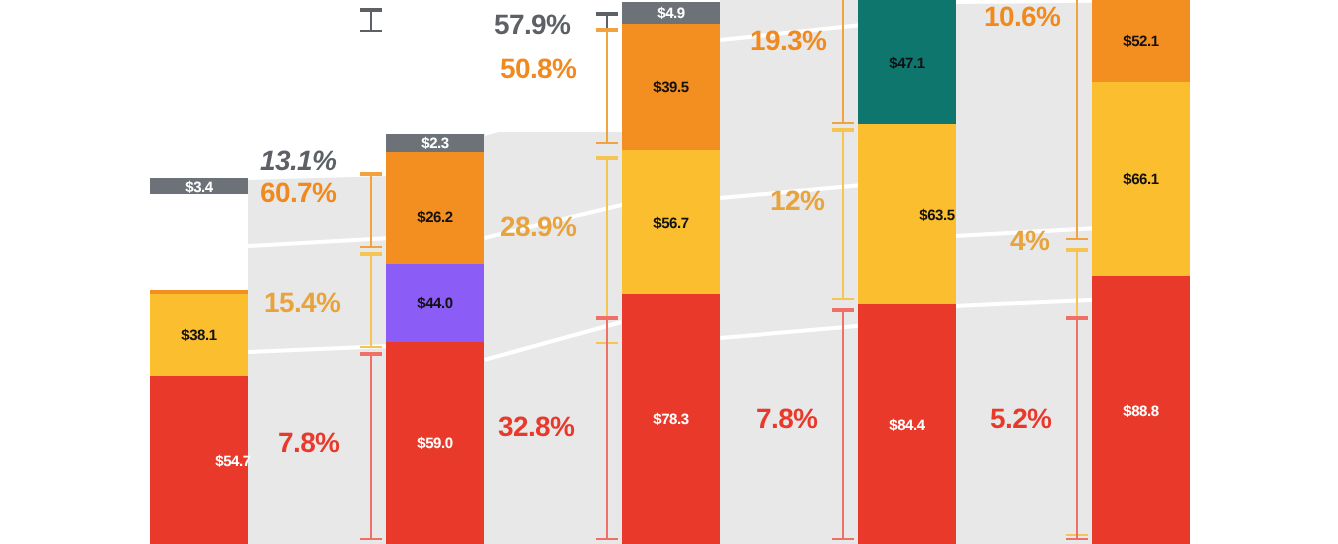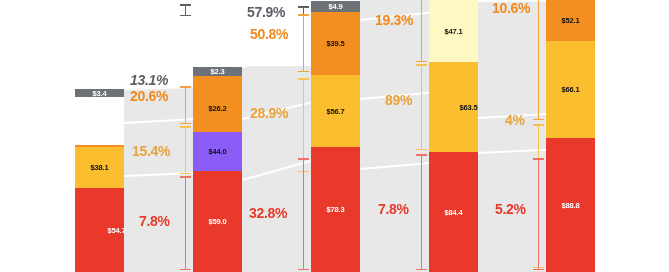--- a/index.html
+++ b/index.html
@@ -128,21 +128,21 @@
       </div>
       <div class="seg" style="left:311px;top:75px;width:49px;height:72px;background:#fbbe2e;">
         <span class="seg-label">$56.7</span>
       </div>
       <div class="seg" style="left:311px;top:147px;width:49px;height:125px;background:#e8392b;">
         <span class="seg-label onred">$78.3</span>
       </div>
     </div>
 
     <div>
-      <div class="seg" style="left:429px;top:0px;width:49px;height:62px;background:#fef9c3;text-align:center;">
+      <div class="seg" style="left:429px;top:0px;width:49px;height:62px;background:#0f766e;text-align:center;">
         <span class="seg-label">$47.1</span>
       </div>
       <div class="seg" style="left:429px;top:62px;width:49px;height:90px;background:#fbbe2e;padding-left:30px;">
         <span class="seg-label">$63.5</span>
       </div>
       <div class="seg" style="left:429px;top:152px;width:49px;height:120px;background:#e8392b;">
         <span class="seg-label onred">$84.4</span>
       </div>
     </div>
 
@@ -230,31 +230,31 @@
     <div class="brk" style="left:533px;top:158px;width:11px;height:112px;">
       <i class="cap t" style="background:#ef7066;"></i>
       <i class="stem" style="background:#ef7066;"></i>
       <i class="cap b" style="background:#ef7066;"></i>
     </div>
   </div>
 
   <div class="layer">
 
     <span class="growth g-gray" style="left:130px;top:72px;font-style:italic;">13.1%</span>
-    <span class="growth g-orange" style="left:130px;top:88px;">20.6%</span>
+    <span class="growth g-orange" style="left:130px;top:88px;">60.7%</span>
     <span class="growth g-yellow" style="left:132px;top:143px;">15.4%</span>
     <span class="growth g-red" style="left:139px;top:213px;">7.8%</span>
 
     <span class="growth g-gray" style="left:247px;top:4px;">57.9%</span>
     <span class="growth g-orange" style="left:250px;top:26px;">50.8%</span>
     <span class="growth g-yellow" style="left:250px;top:105px;">28.9%</span>
     <span class="growth g-red" style="left:249px;top:205px;">32.8%</span>
 
     <span class="growth g-orange" style="left:375px;top:12px;">19.3%</span>
-    <span class="growth g-yellow" style="left:385px;top:92px;">89%</span>
+    <span class="growth g-yellow" style="left:385px;top:92px;">12%</span>
     <span class="growth g-red" style="left:378px;top:201px;">7.8%</span>
 
     <span class="growth g-orange" style="left:492px;top:0px;">10.6%</span>
     <span class="growth g-yellow" style="left:505px;top:112px;">4%</span>
     <span class="growth g-red" style="left:495px;top:201px;">5.2%</span>
   </div>
 
 </div>
 
 </body></html>

